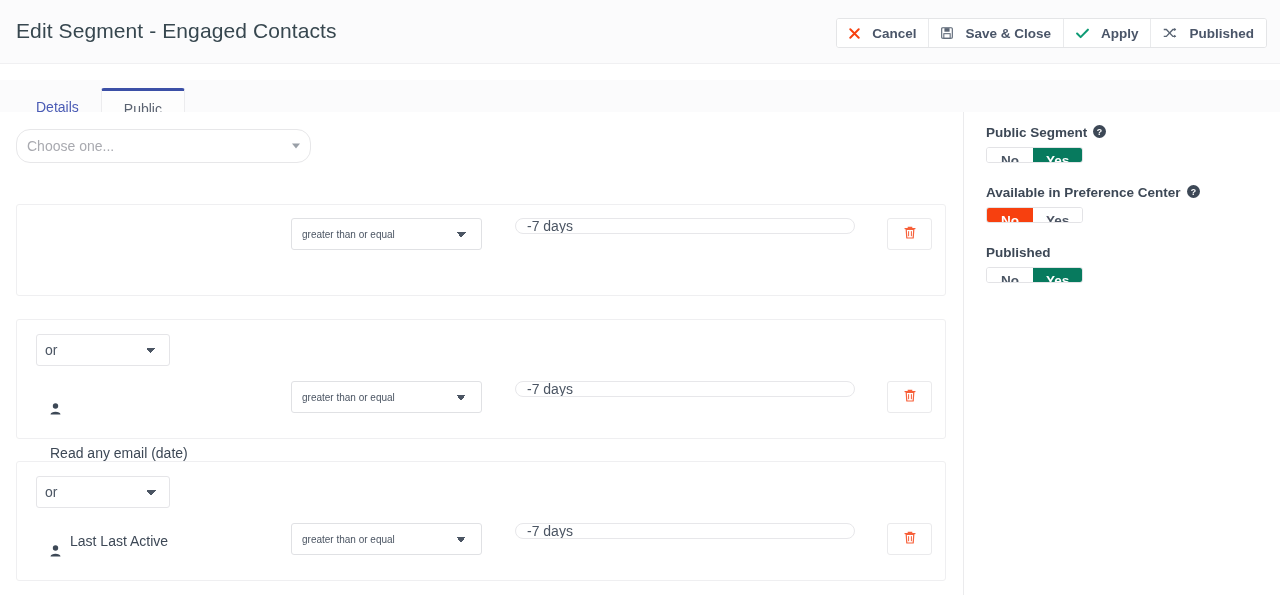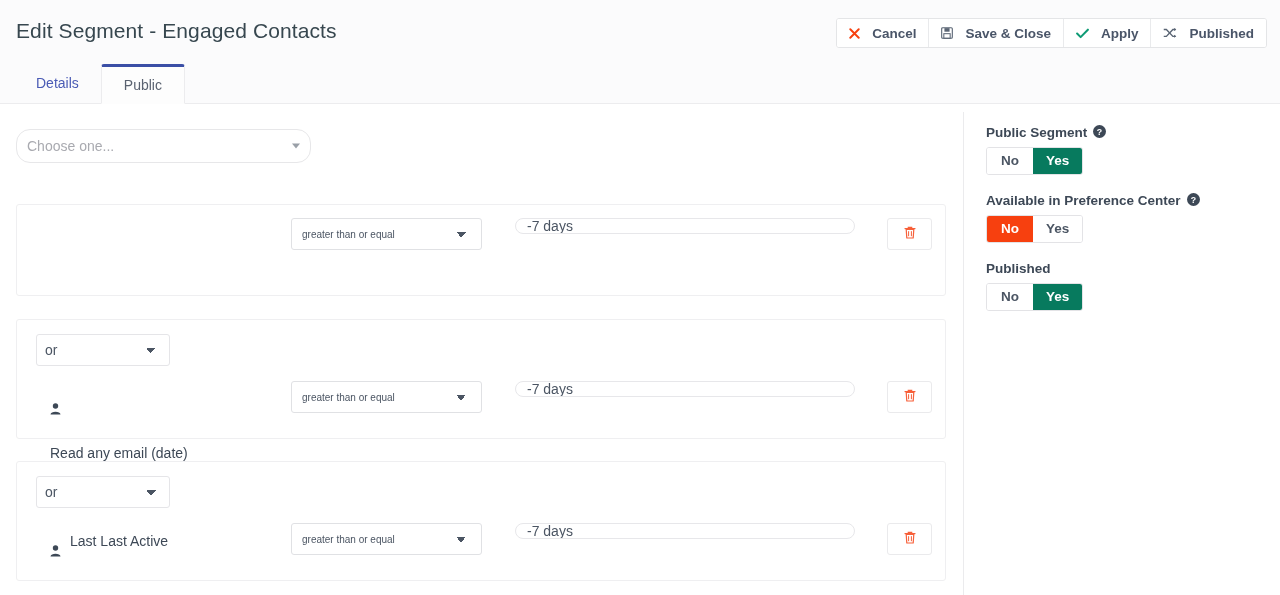--- a/index.html
+++ b/index.html
@@ -50,21 +50,21 @@
     font-size: 13.5px; font-weight: 600;
     color: #4a5568;
     cursor: pointer;
     white-space: nowrap;
   }
   .tb-btn:last-child { border-right: none; }
   .tb-ico { display: inline-flex; align-items: center; justify-content: center; line-height: 1; }
 
   
   .tabs {
-    position: absolute; left: 0; top: 56px;
+    position: absolute; left: 0; top: 80px;
     width: 1280px; height: 48px;
     background: #fbfbfc;
     border-bottom: 1px solid #ececee;
     display: flex; align-items: flex-end;
     padding-left: 14px;
   }
   .tab {
     padding: 0 22px;
     height: 40px;
     line-height: 40px;
@@ -219,21 +219,21 @@
     margin: 0 0 7px 0;
     display: flex; align-items: flex-start; gap: 6px;
   }
   .side-label:not(:first-child) { margin-top: 18px; }
   .help-ico { display: inline-flex; }
   .toggle {
     display: inline-flex;
     border: 1px solid #e3e3e6;
     border-radius: 3px;
     overflow: hidden;
-    height: 28px;
+    height: 16px;
   }
   .toggle-opt {
     min-width: 46px;
     padding: 0 13px;
     height: 26px;
     line-height: 26px;
     text-align: center;
     font-size: 13.5px;
     font-weight: bold;
     color: #4b5563;

